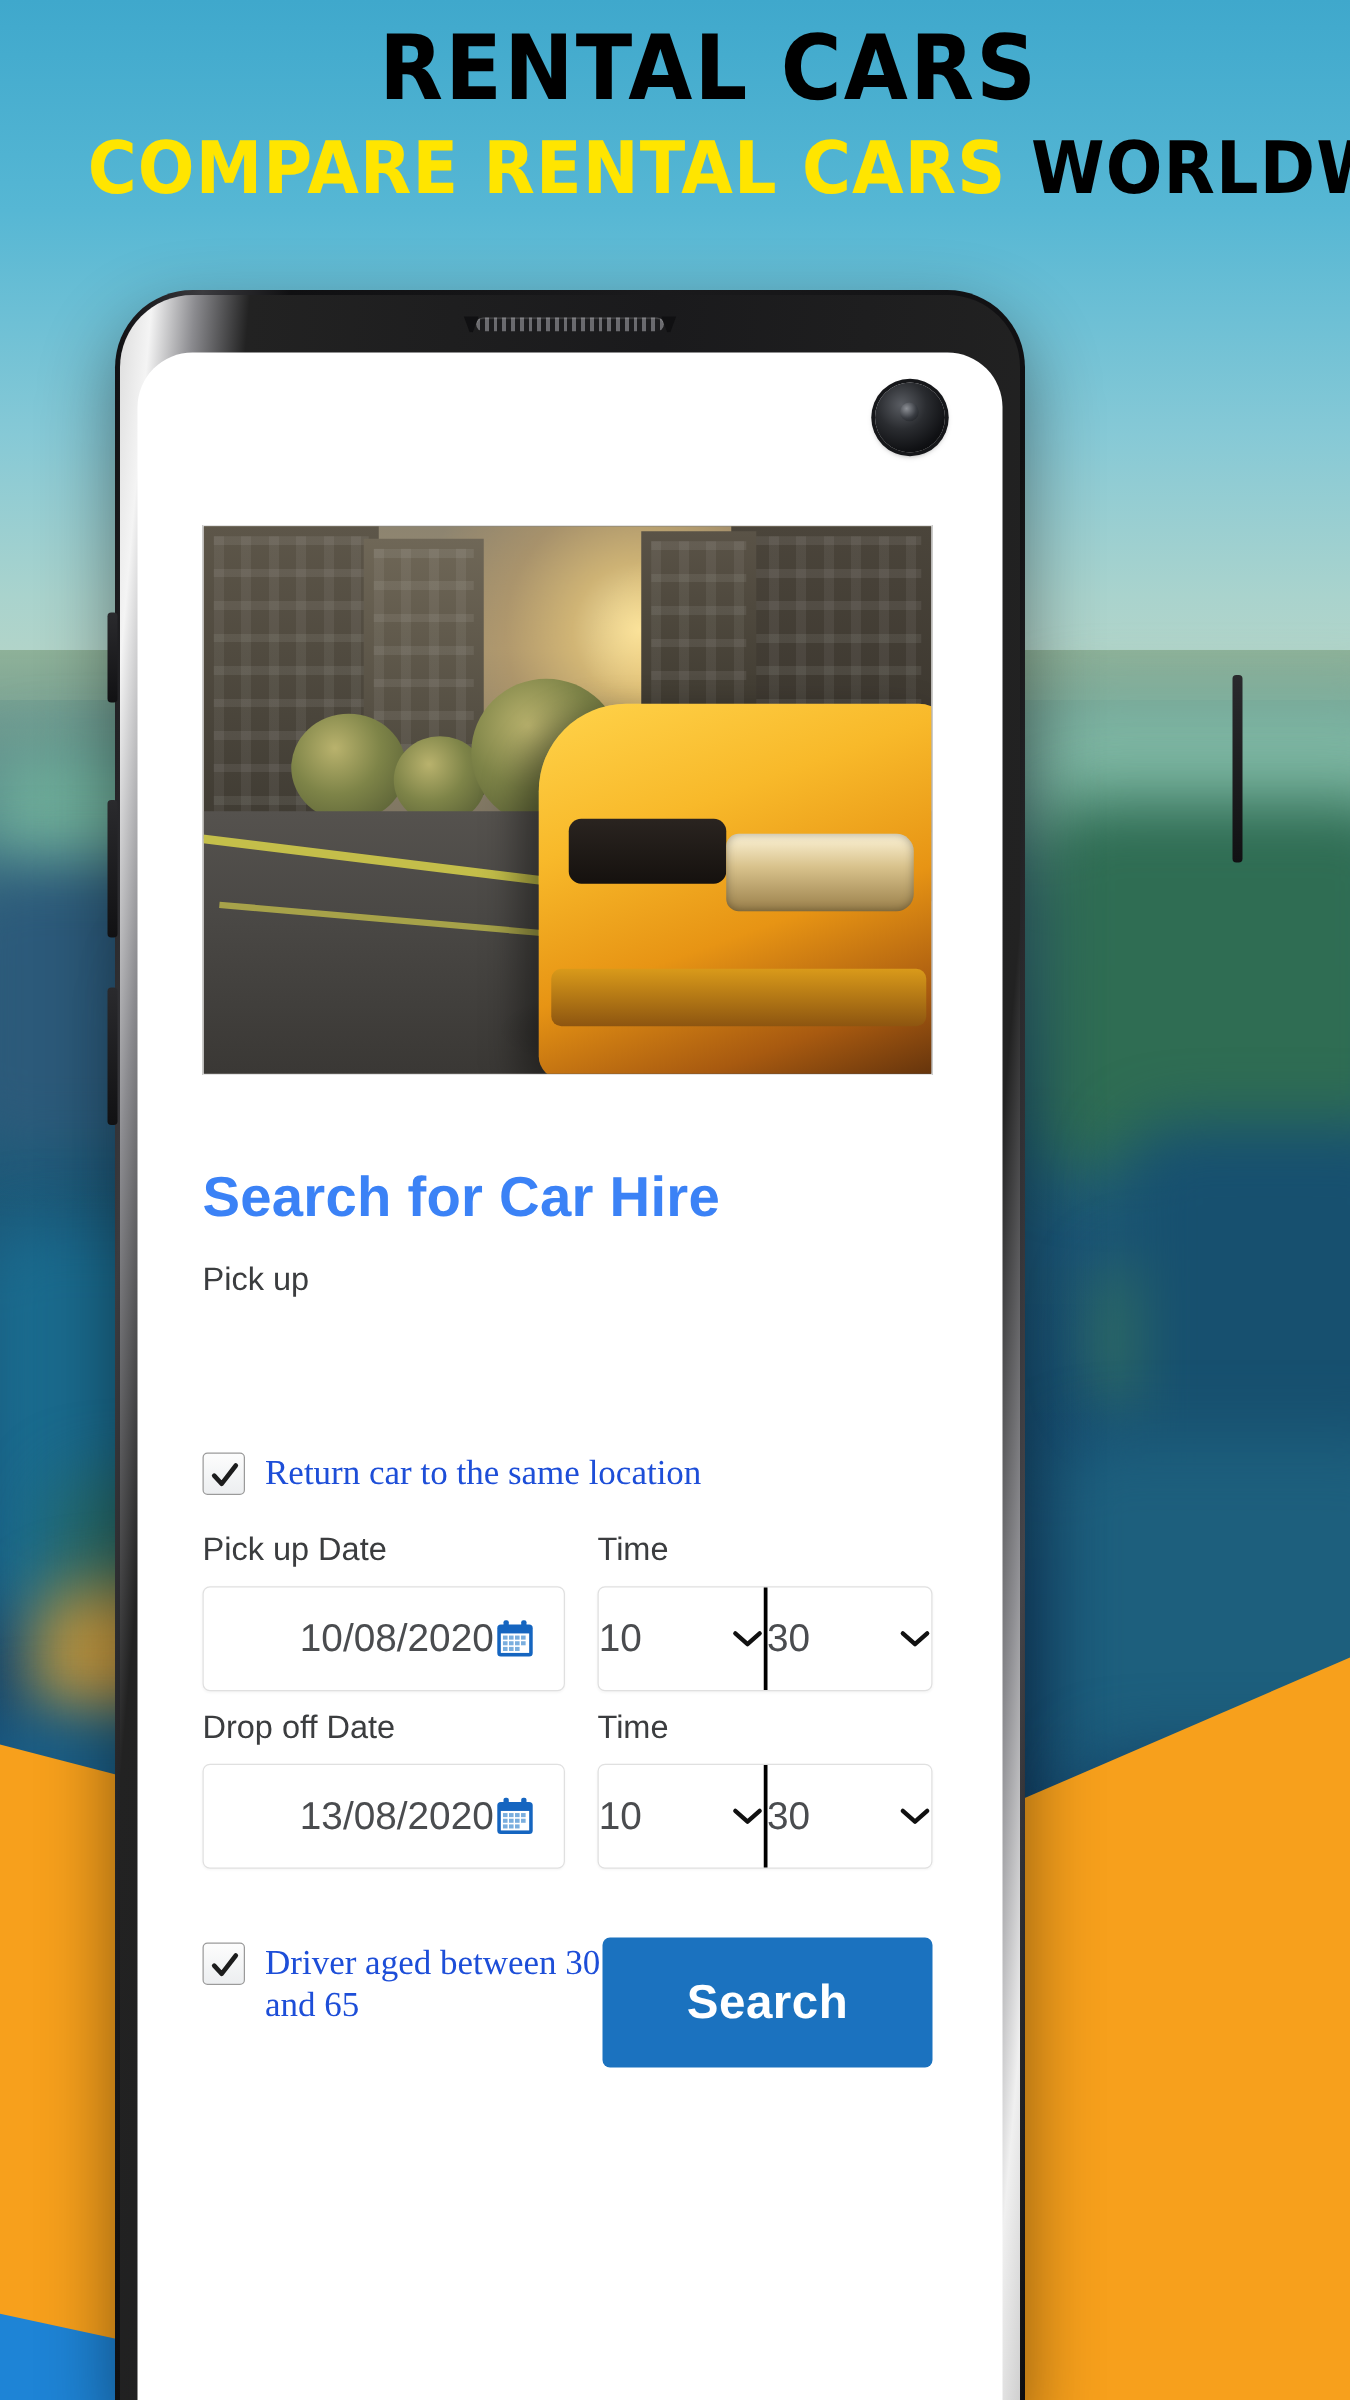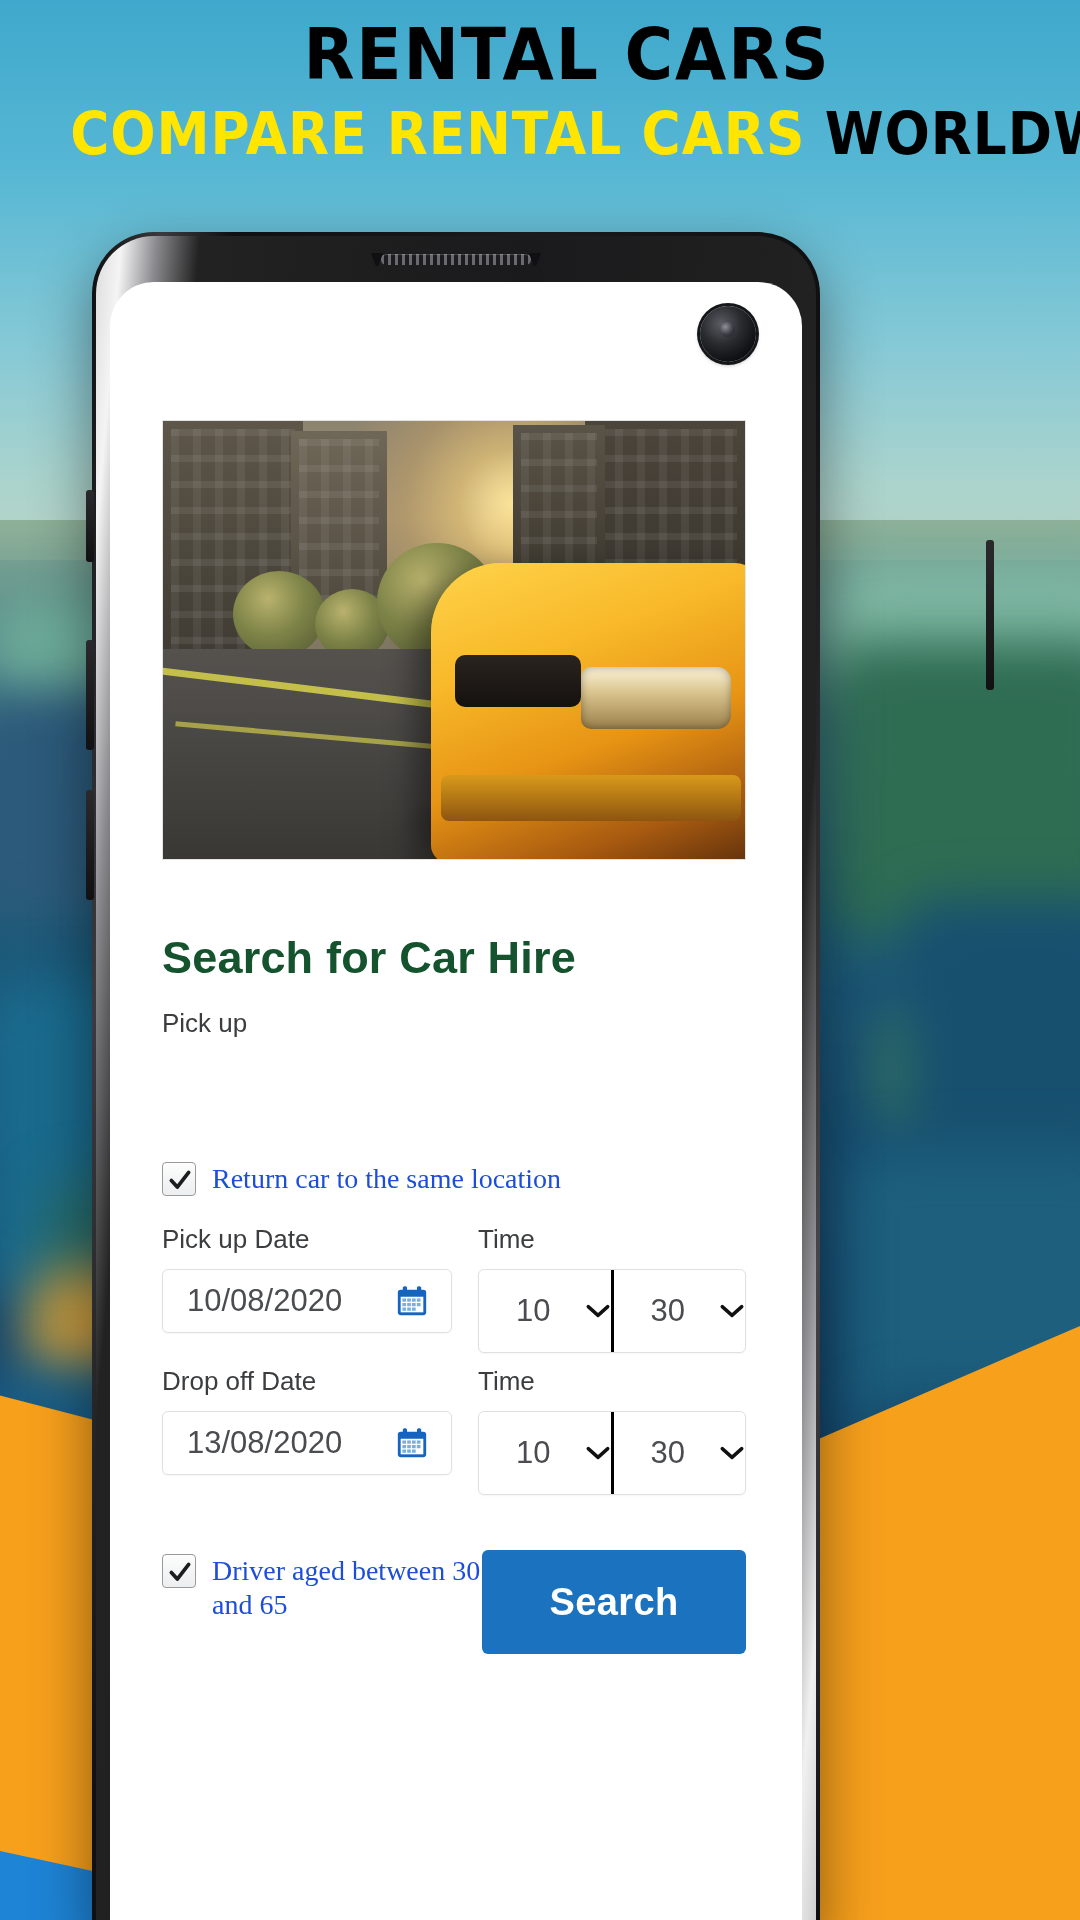--- a/index.html
+++ b/index.html
@@ -217,21 +217,21 @@
     position:absolute; right:-10px; bottom:-10px; width:360px; height:90px;
     background:radial-gradient(ellipse at 60% 50%, rgba(0,0,0,.55) 0%, rgba(0,0,0,0) 70%);
   }
   .sunflare {
     position:absolute; left:52%; top:4%; width:200px; height:200px;
     background:radial-gradient(circle, rgba(255,241,190,.9) 0%, rgba(255,214,120,.35) 36%, rgba(255,200,90,0) 70%);
   }
 
   .sec-title {
     position:absolute; left:52px; top:650px;
-    font-size:45px; font-weight:bold; color:#14532d; letter-spacing:.2px;
+    font-size:45px; font-weight:bold; color:#3b82f6; letter-spacing:.2px;
   }
   .field-label {
     font-size:26px; color:#3b3d3f;
   }
   .lbl-pickup { position:absolute; left:52px; top:726px; }
 
   .input-wrap {
     position:absolute; left:52px; top:768px; width:584px; height:84px;
     border:1px solid #dcdcdc; border-radius:6px; background:#fff;
     box-shadow:0 1px 2px rgba(0,0,0,.05);
@@ -259,33 +259,33 @@
   .row { position:absolute; left:52px; width:584px; display:flex; gap:26px; }
   .row-pickup { top:942px; }
   .row-drop   { top:1084px; }
 
   .col-date { width:290px; }
   .col-time { width:268px; }
 
   .row-lbl { font-size:26px; color:#3b3d3f; margin-bottom:14px; display:block; }
 
   .date-box {
-    height:64px; border:1px solid #e0e0e0; border-radius:6px; background:#fff;
-    display:flex; align-items:center; justify-content:space-between;
+    height:84px; border:1px solid #e0e0e0; border-radius:6px; background:#fff;
+    display:flex; align-items:center; justify-content:flex-end;
     padding:0 22px 0 24px; box-shadow:0 1px 2px rgba(0,0,0,.04);
   }
   .date-val { font-size:31px; color:#4a4c4f; }
   .cal-ico { width:34px; height:34px; flex:0 0 34px; }
 
   .time-box {
     height:84px; border:1px solid #e0e0e0; border-radius:6px; background:#fff;
     display:flex; align-items:stretch; box-shadow:0 1px 2px rgba(0,0,0,.04);
   }
   .time-sel {
-    flex:1; display:flex; align-items:center; justify-content:flex-end; gap:34px;
+    flex:1; display:flex; align-items:center; justify-content:space-between; gap:34px;
   }
   .time-sel + .time-sel { border-left:3px solid #000000; }
   .time-val { font-size:31px; color:#4a4c4f; }
   .chev { width:26px; height:16px; flex:0 0 26px; }
 
   .chk-row-2 { left:52px; top:1236px; max-width:330px;margin-top:36px; }
 
   .search-btn {
     position:absolute; left:372px; top:1268px; width:264px; height:104px;
     background:#1b72bf; border:none; border-radius:6px;

